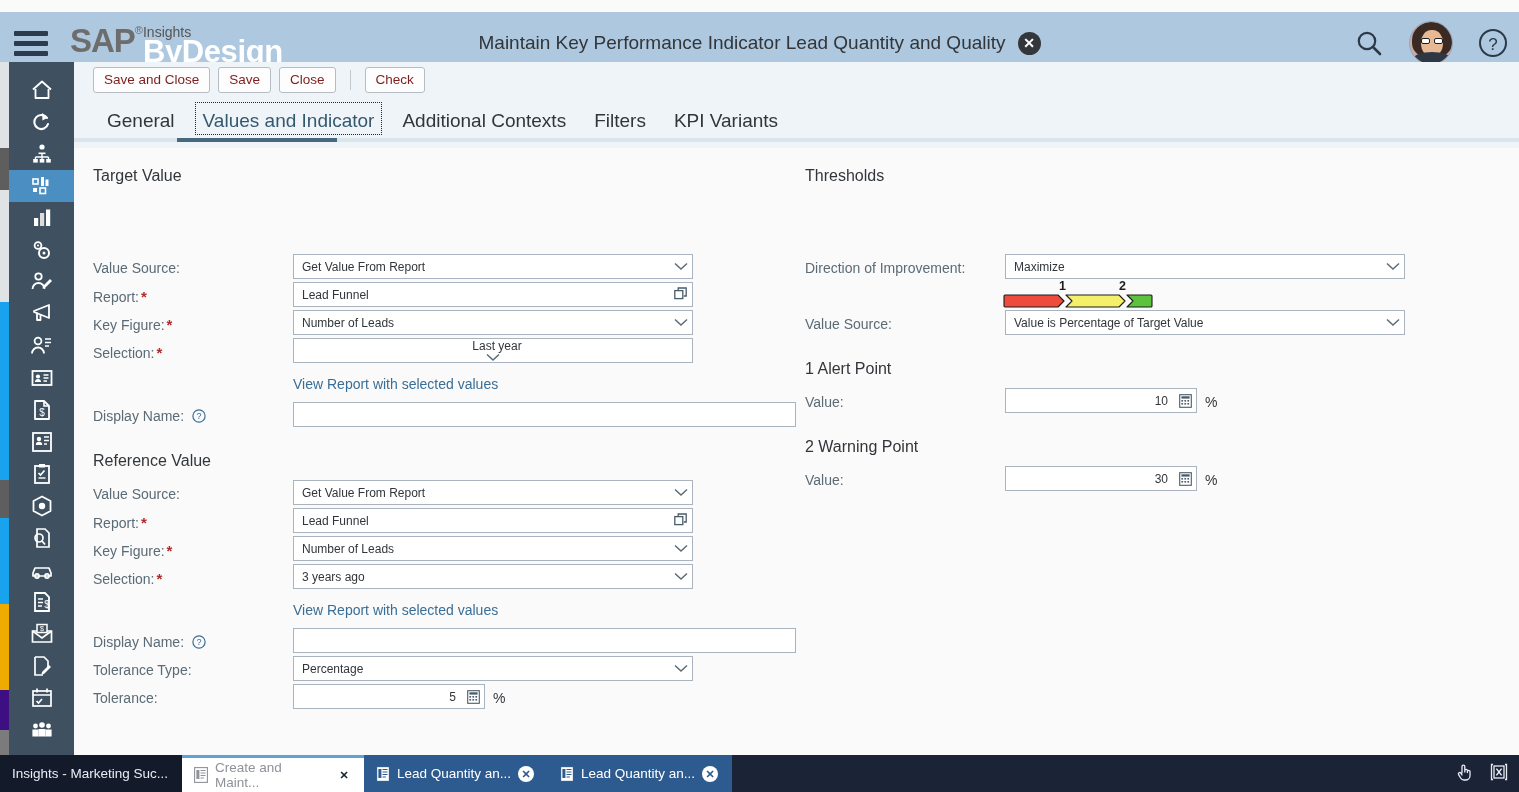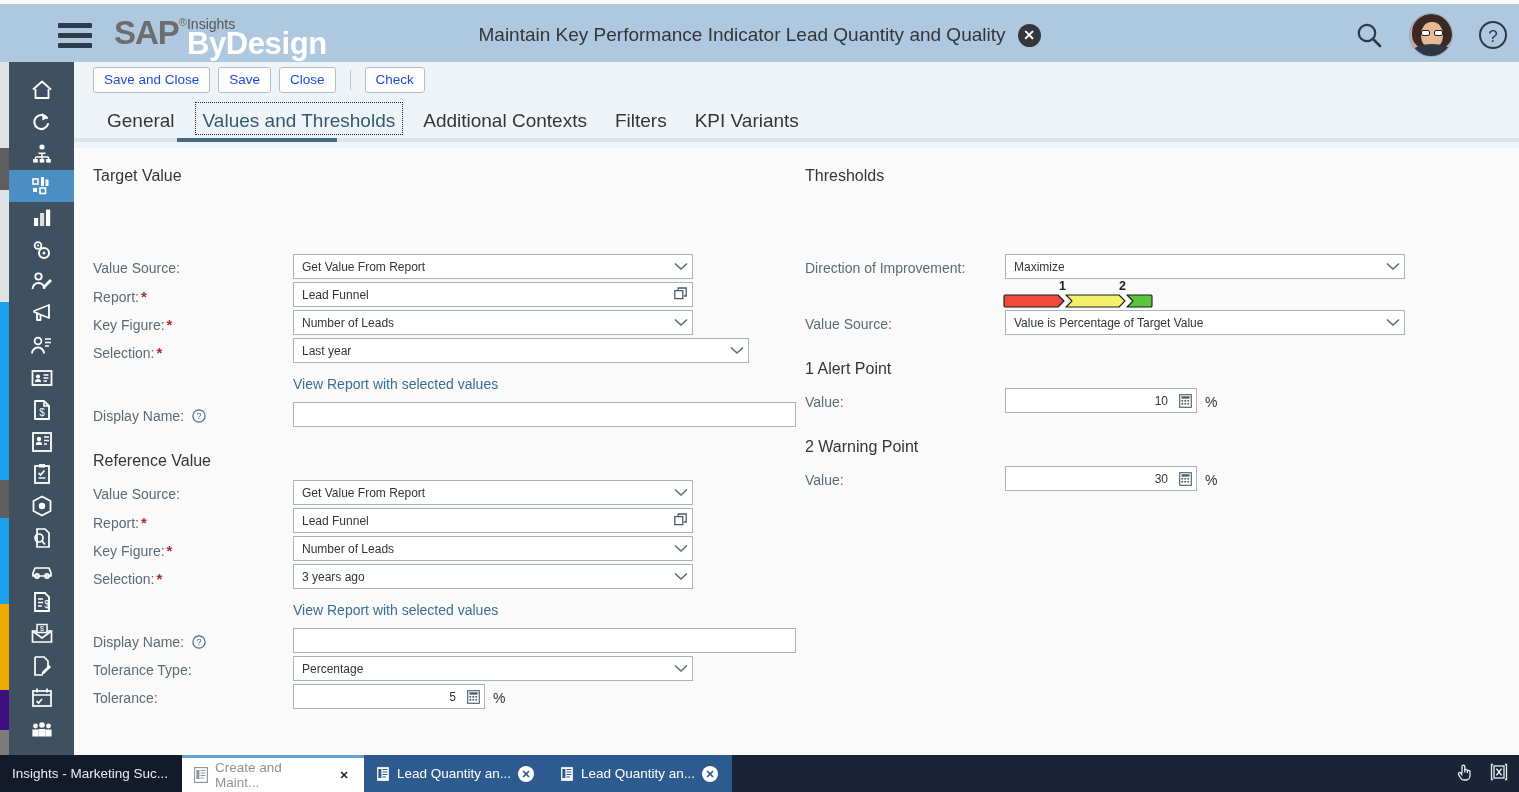--- a/index.html
+++ b/index.html
@@ -5,22 +5,22 @@
   * { box-sizing: border-box; margin: 0; padding: 0; }
   html, body {
     width: 1519px; height: 792px;
     font-family: "Liberation Sans", sans-serif;
     background: #fafafa; overflow: hidden;
   }
   .app { position: relative; width: 1519px; height: 792px; }
 
   
   .header {
-    position: absolute; left: 0; top: 4px; width: 1519px; height: 62px;
-    background: #aec8df; display: flex; align-items: center; padding-left: 44px;
+    position: absolute; left: 0; top: 12px; width: 1519px; height: 62px;
+    background: #aec8df; display: flex; align-items: center;
   }
   .burger { width: 62px; height: 62px; display: flex; flex-direction: column;
     align-items: center; justify-content: center; gap: 5px; cursor: pointer; }
   .burger span { display: block; width: 34px; height: 5px; background: #2c3c4c; border-radius: 1px; }
   .logo { margin-left: 8px; display: flex; align-items: flex-start; user-select: none; }
   .logo-sap { font-size: 33px; font-weight: bold; color: #6d6d6d; letter-spacing: -1px; line-height: 36px; }
   .logo-reg { font-size: 11px; color: #6d6d6d; line-height: 14px; vertical-align: super; }
   .logo-words { display: flex; flex-direction: column; line-height: 1; margin-top: 2px; }
   .logo-bus { font-size: 14px; color: #555; line-height: 15px; }
   .logo-byd { font-size: 31px; color: #ffffff; font-weight: bold; line-height: 23px; letter-spacing: -0.4px; }
@@ -69,21 +69,21 @@
 
   
   .main {
     position: absolute; left: 74px; top: 62px; width: 1445px; height: 693px;
     background: #fafafa;
   }
   .toolbar-zone { position:absolute; left:0; top:0; width:1445px; height:86px; background:#eff4f8; }
   .toolbar { position: absolute; left: 19px; top: 5px; display: flex; align-items: center; gap: 8px; }
   .tb-btn {
     height: 26px; padding: 0 10px; background: #fdfdfd; border: 1px solid #b6bcc2;
-    border-radius: 3px; font-size: 13.5px; color: #1d4ed8; cursor: pointer;
+    border-radius: 3px; font-size: 13.5px; color: #7f1d1d; cursor: pointer;
     font-family: "Liberation Sans", sans-serif; line-height: 24px;
   }
   .tb-sep { width: 1px; height: 20px; background: #c2c8ce; margin: 0 6px; }
 
   .tabs { position: absolute; left: 19px; top: 42px; display: flex; align-items: flex-end; gap: 0; }
   .tab { padding: 0 14px; height: 34px; font-size: 19px; color: #32363a;
     cursor: pointer; display: flex; align-items: center; position: relative; }
   .tab.active { color: #34596f; }
   .tab.active .focusring { position: absolute; left: 6px; right: 6px; top: -2px; bottom: 3px;
     border: 1px dotted #22272b; }
@@ -361,21 +361,21 @@
       <div class="tb-sep"></div>
       <button class="tb-btn">Check</button>
     </div>
 
     <div class="tabs">
       <div class="tab">
         <span>General</span>
       </div>
       <div class="tab active">
         <span class="focusring"></span>
-        <span>Values and Thresholds</span>
+        <span>Values and Indicator</span>
       </div>
       <div class="tab">
         <span>Additional Contexts</span>
       </div>
       <div class="tab">
         <span>Filters</span>
       </div>
       <div class="tab">
         <span>KPI Variants</span>
       </div>
@@ -419,21 +419,21 @@
         <span class="ic">
           <svg width="14" height="9" viewBox="0 0 14 9">
               <path d="M1 1.5 L7 7 L13 1.5" fill="none" stroke="#5b6b76" stroke-width="1.5"></path>
             </svg>
         </span>
       </div>
 
       <div class="flabel" style="left:19px; top:196px;">
         <span>Selection:</span><span class="req">*</span>
       </div>
-      <div class="field" style="left:219px; top:190px; width:456px;">
+      <div class="field" style="left:219px; top:190px; width:400px;flex-direction:column;">
         <span class="val">Last year</span>
         <span class="ic">
           <svg width="14" height="9" viewBox="0 0 14 9">
               <path d="M1 1.5 L7 7 L13 1.5" fill="none" stroke="#5b6b76" stroke-width="1.5"></path>
             </svg>
         </span>
       </div>
 
       <div class="link" style="left:219px; top:228px;">View Report with selected values</div>
 

